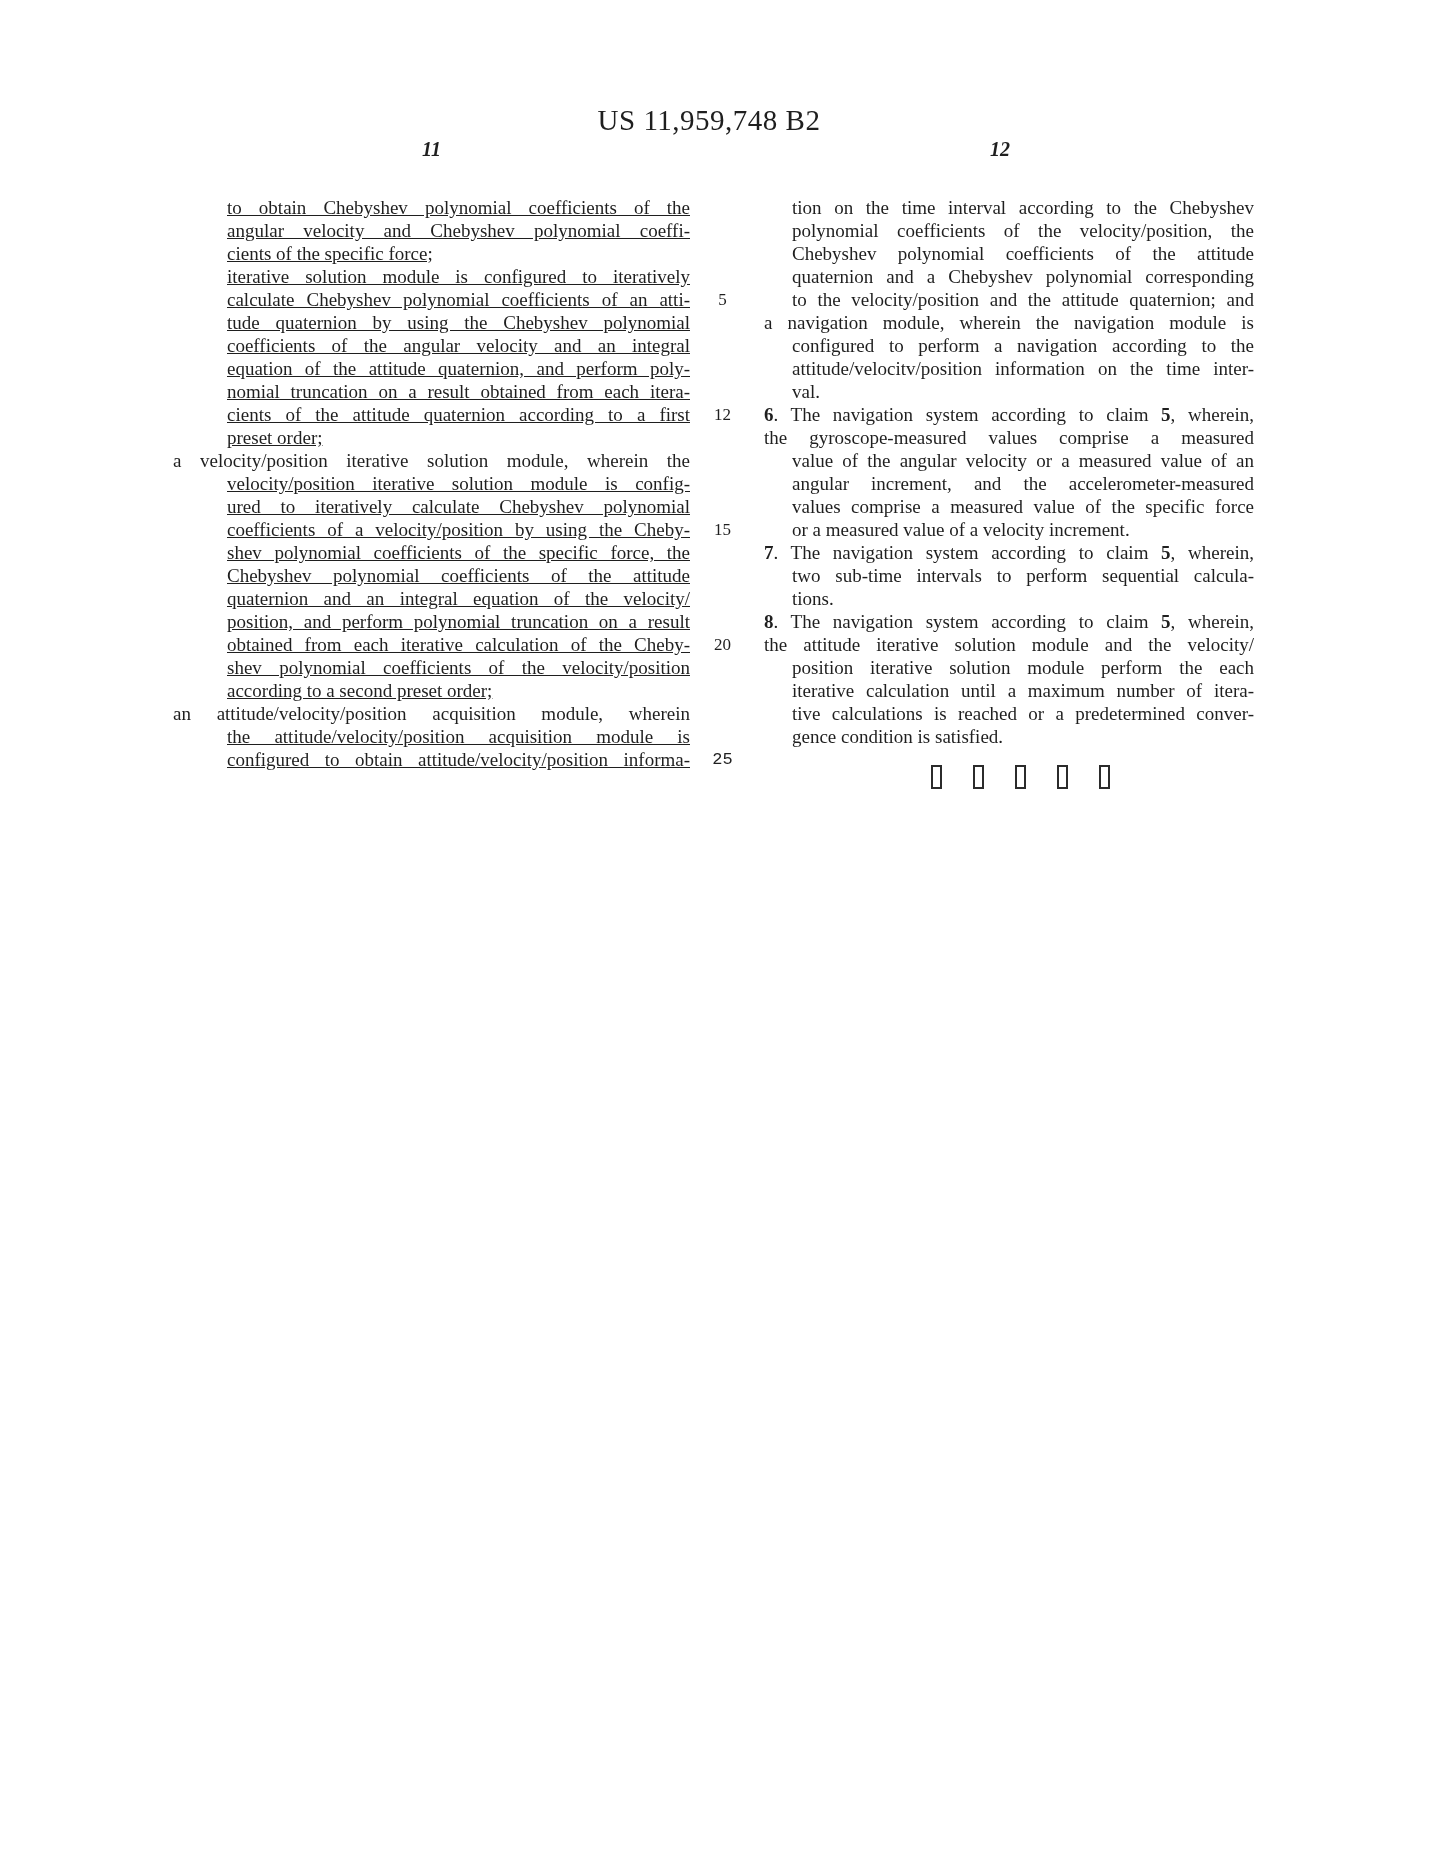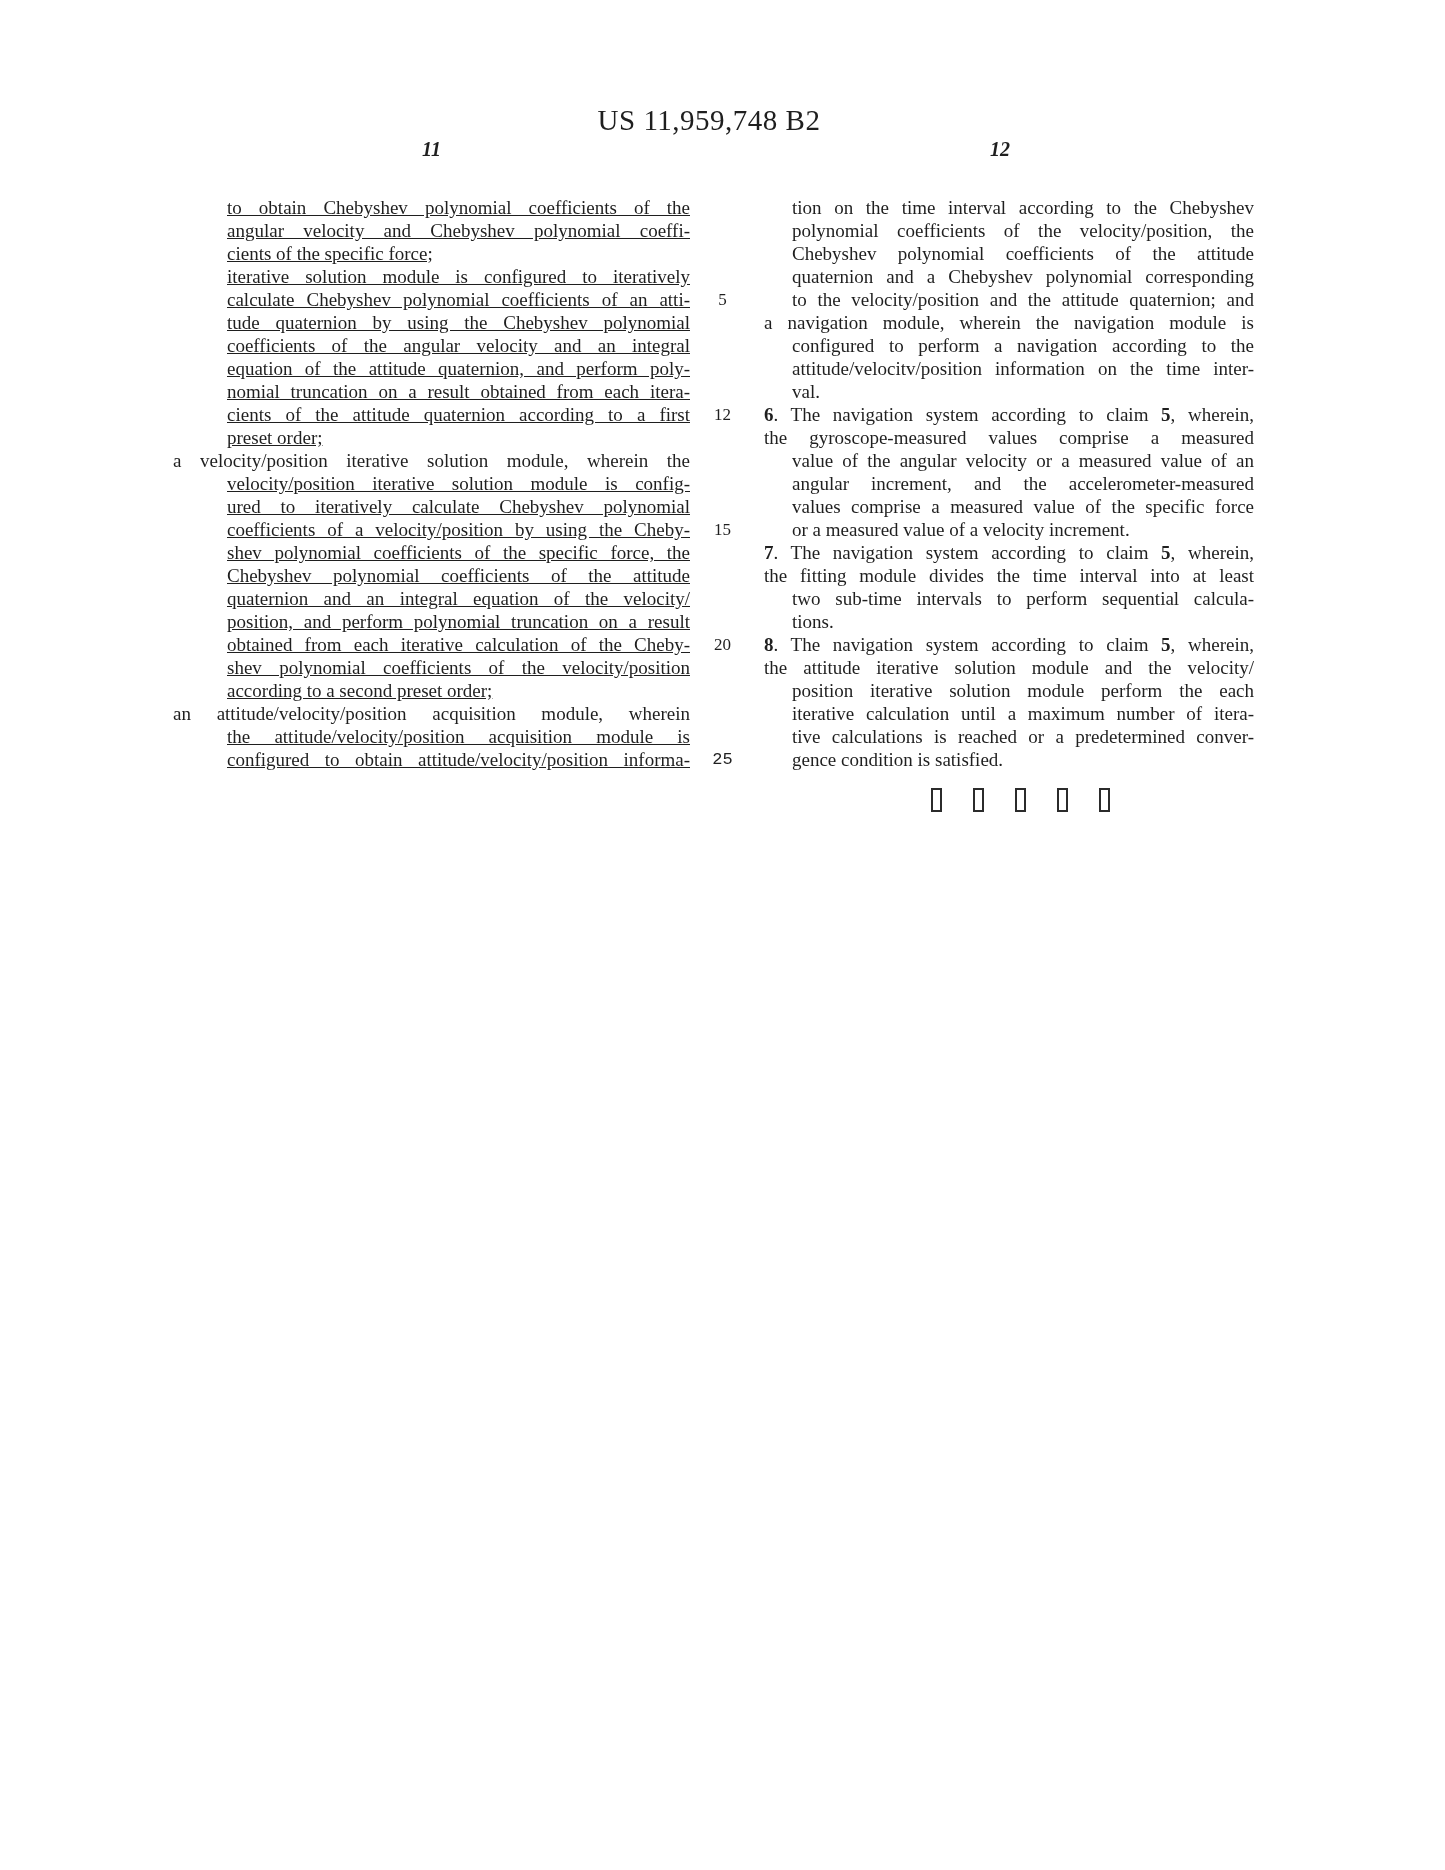--- a/index.html
+++ b/index.html
@@ -156,21 +156,20 @@
         <div class="line indent just">configured to perform a navigation according to the</div>
         <div class="line indent just">attitude/velocitv/position information on the time inter-</div>
         <div class="line indent">val.</div>
         <div class="line just"><b>6</b>. The navigation system according to claim <b>5</b>, wherein,</div>
         <div class="line just">the gyroscope-measured values comprise a measured</div>
         <div class="line indent just">value of the angular velocity or a measured value of an</div>
         <div class="line indent just">angular increment, and the accelerometer-measured</div>
         <div class="line indent just">values comprise a measured value of the specific force</div>
         <div class="line indent">or a measured value of a velocity increment.</div>
         <div class="line just"><b>7</b>. The navigation system according to claim <b>5</b>, wherein,</div>
-        <div class="line just">the fitting module divides the time interval into at least</div>
         <div class="line indent just">two sub-time intervals to perform sequential calcula-</div>
         <div class="line indent">tions.</div>
         <div class="line just"><b>8</b>. The navigation system according to claim <b>5</b>, wherein,</div>
         <div class="line just">the attitude iterative solution module and the velocity/</div>
         <div class="line indent just">position iterative solution module perform the each</div>
         <div class="line indent just">iterative calculation until a maximum number of itera-</div>
         <div class="line indent just">tive calculations is reached or a predetermined conver-</div>
         <div class="line indent">gence condition is satisfied.</div>
         <div class="end-marks" id="end-marks">
           <span class="mark"></span>

